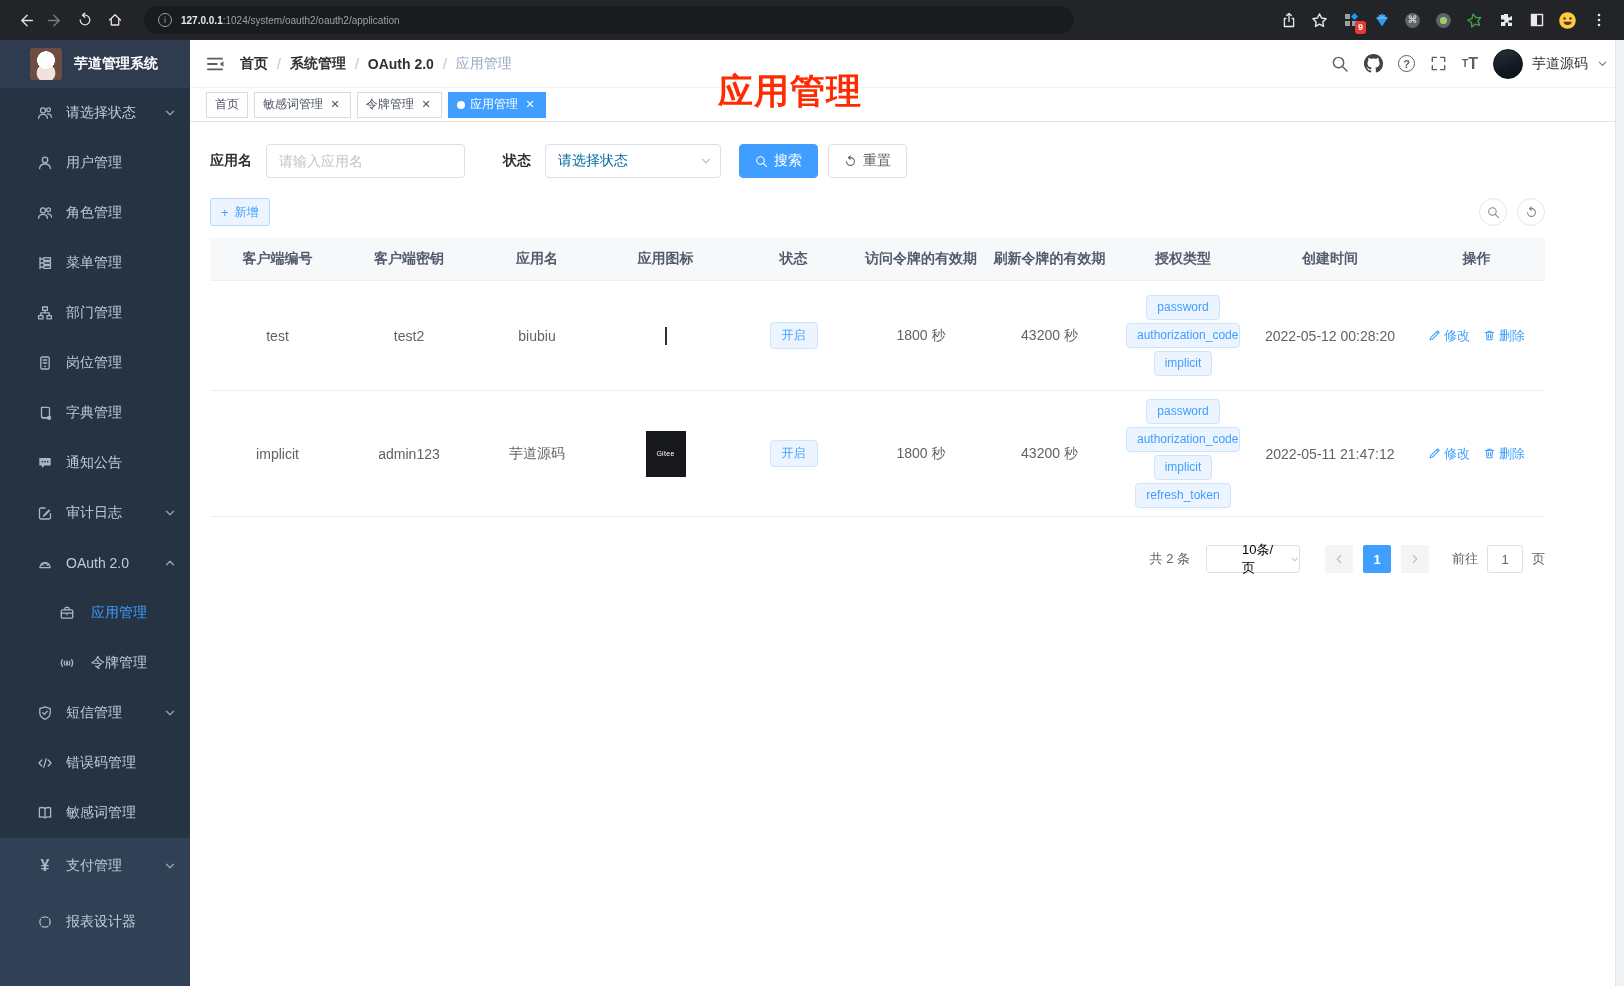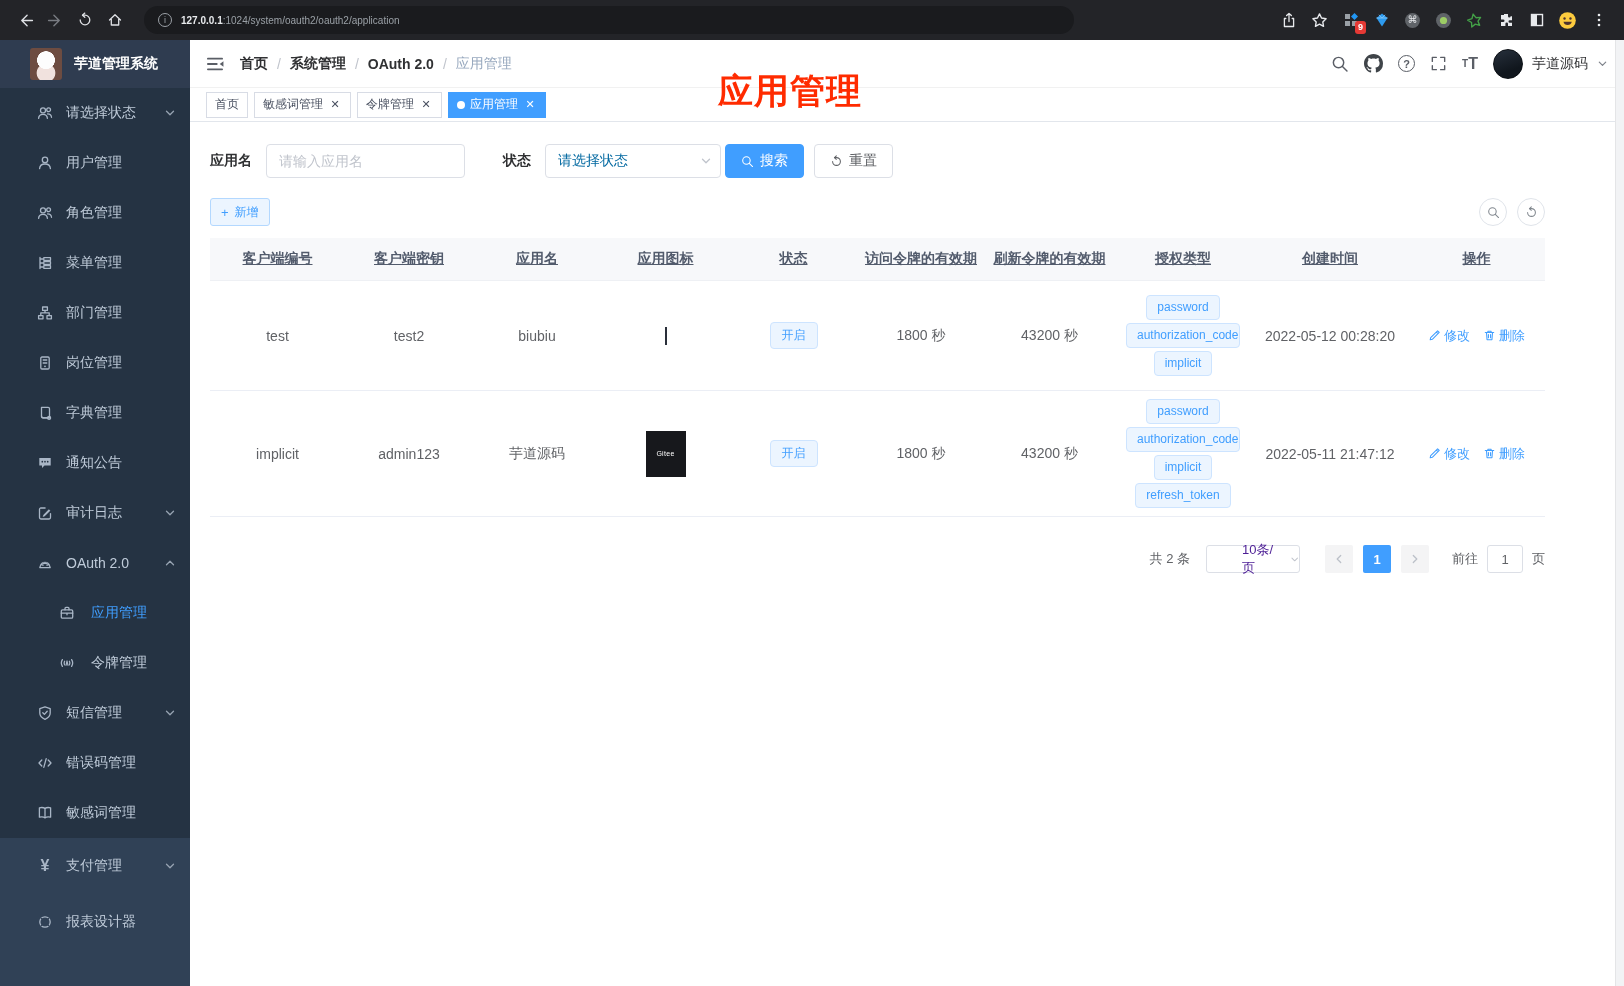--- a/index.html
+++ b/index.html
@@ -70,49 +70,49 @@
 
   .content { padding:16px 20px 0; position:relative; }
   .filter-row { display:flex; align-items:center; margin:6px 0 20px; }
   .f-label { font-size:14px; font-weight:700; color:#303133; margin-right:14px; }
   .f-label.ml { margin-left:38px; }
   .f-input { width:199px; height:34px; border:1px solid #dcdfe6; border-radius:4px; padding:16px 12px; font-size:14px; color:#606266; outline:none; font-family:inherit; }
   .f-input::placeholder { color:#c0c4cc; }
   .f-select { width:176px; height:34px; border:1px solid #dcdfe6; border-radius:4px; display:flex; align-items:center; padding:0 24px 0 12px; position:relative; color:#0369a1; font-size:14px; cursor:pointer; }
   .f-select .sel-chev { position:absolute; right:8px; color:#c0c4cc; }
   .btn { display:flex; align-items:center; gap:6px; border-radius:4px; font-size:14px; cursor:pointer; font-family:inherit; }
-  .btn-search { margin-left:4px; height:34px; padding:0 15px; background:#409eff; border:1px solid #409eff; color:#fff; }
+  .btn-search { margin-left:18px; height:34px; padding:0 15px; background:#409eff; border:1px solid #409eff; color:#fff; }
   .btn-reset { margin-left:10px; height:34px; padding:0 15px; background:#fff; border:1px solid #dcdfe6; color:#606266; }
 
   .toolbar-row { width:1335px; display:flex; align-items:center; justify-content:space-between; margin-bottom:12px; }
   .btn-add { height:28px; padding:0 10px; background:#ecf5ff; border:1px solid #b3d8ff; color:#409eff; border-radius:3px; font-size:12px; }
   .plus-ic { font-size:13px; }
   .circle-btns { display:flex; gap:10px; }
   .circle-btn { width:28px; height:28px; border-radius:50%; border:1px solid #e0e4ea; background:#fff; color:#81878e; display:flex; align-items:center; justify-content:center; cursor:pointer; }
 
   .table-wrap { width:1335px; }
   table { width:100%; border-collapse:collapse; table-layout:fixed; }
-  th { background:#f7f8fa; color:#525b6c; font-weight:700; font-size:14px; padding:12px 0; border-bottom:1px solid #eef0f4;text-decoration:underline; }
+  th { background:#f7f8fa; color:#525b6c; font-weight:700; font-size:14px; padding:12px 0; border-bottom:1px solid #eef0f4; }
   td { text-align:center; font-size:14px; color:#606266; border-bottom:1px solid #ebeef5; padding:8px 2px; }
   tr.r1 td { height:110px; } tr.r2 td { height:122px; }
   .status-tag { display:inline-block; height:27px; line-height:25px; padding:0 11px; background:#ecf5ff; border:1px solid #cde4ff; color:#409eff; font-size:12px; border-radius:4px; }
   .grants { display:flex; flex-direction:column; align-items:center; gap:3px; }
   .grant-tag { display:inline-block; max-width:114px; overflow:hidden; white-space:nowrap; height:25px; line-height:23px; padding:0 10px; background:#ecf5ff; border:1px solid #cde4ff; color:#409eff; font-size:12px; border-radius:4px; }
   .shot-icon { width:44px; height:40px; margin:0 auto; background:
       linear-gradient(90deg, rgba(64,140,255,.55) 0 3px, transparent 3px) no-repeat 38px 10px/3px 24px,
       linear-gradient(90deg, #35c24a 0 6px, transparent 6px) no-repeat 20px 7px/6px 3px,
       linear-gradient(#232a36 0 3px, transparent 3px) no-repeat 0 0/44px 3px,
       #161a22; border:1px solid #2a2f3a; }
   .gitee-icon { width:40px; height:46px; margin:0 auto; background:#17181c; display:flex; align-items:center; justify-content:center; color:#fff; font-size:7px; letter-spacing:.3px; }
   .acts { display:flex; justify-content:center; align-items:center; gap:13px; }
   .act-link { color:#409eff; font-size:13px; display:flex; align-items:center; gap:3px; cursor:pointer; white-space:nowrap; }
 
   .pager { width:1335px; display:flex; justify-content:flex-end; align-items:center; margin-top:28px; font-size:13px; color:#606266; }
   .p-total { margin-right:16px; }
-  .p-size { width:94px; height:28px; border:1px solid #dcdfe6; border-radius:3px; display:flex; align-items:center; justify-content:center; gap:10px; color:#4c1d95; cursor:pointer; margin-right:20px;padding-left:35px; }
+  .p-size { width:94px; height:28px; border:1px solid #dcdfe6; border-radius:3px; display:flex; align-items:center; justify-content:center; gap:10px; color:#000000; cursor:pointer; margin-right:20px;padding-left:35px; }
   .p-size .sel-chev { color:#c0c4cc; }
   .p-btn { width:28px; height:28px; background:#f4f4f5; border-radius:2px; color:#bcc1c9; display:flex; align-items:center; justify-content:center; margin:0 5px; cursor:pointer; }
   .p-page { width:28px; height:28px; background:#409eff; color:#fff; border-radius:2px; display:flex; align-items:center; justify-content:center; font-weight:700; margin:0 5px; cursor:pointer; }
   .p-goto { margin-left:18px; display:flex; align-items:center; gap:9px; }
   .p-goto input { width:36px; height:28px; border:1px solid #dcdfe6; border-radius:3px; text-align:center; font-size:13px; color:#606266; outline:none; font-family:inherit; }
   .scroll-strip { position:absolute; right:0; top:0; bottom:0; width:9px; background:#f2f3f5; border-left:1px solid #e4e5e7; }
 </style>
 </head>
 <body>
 

